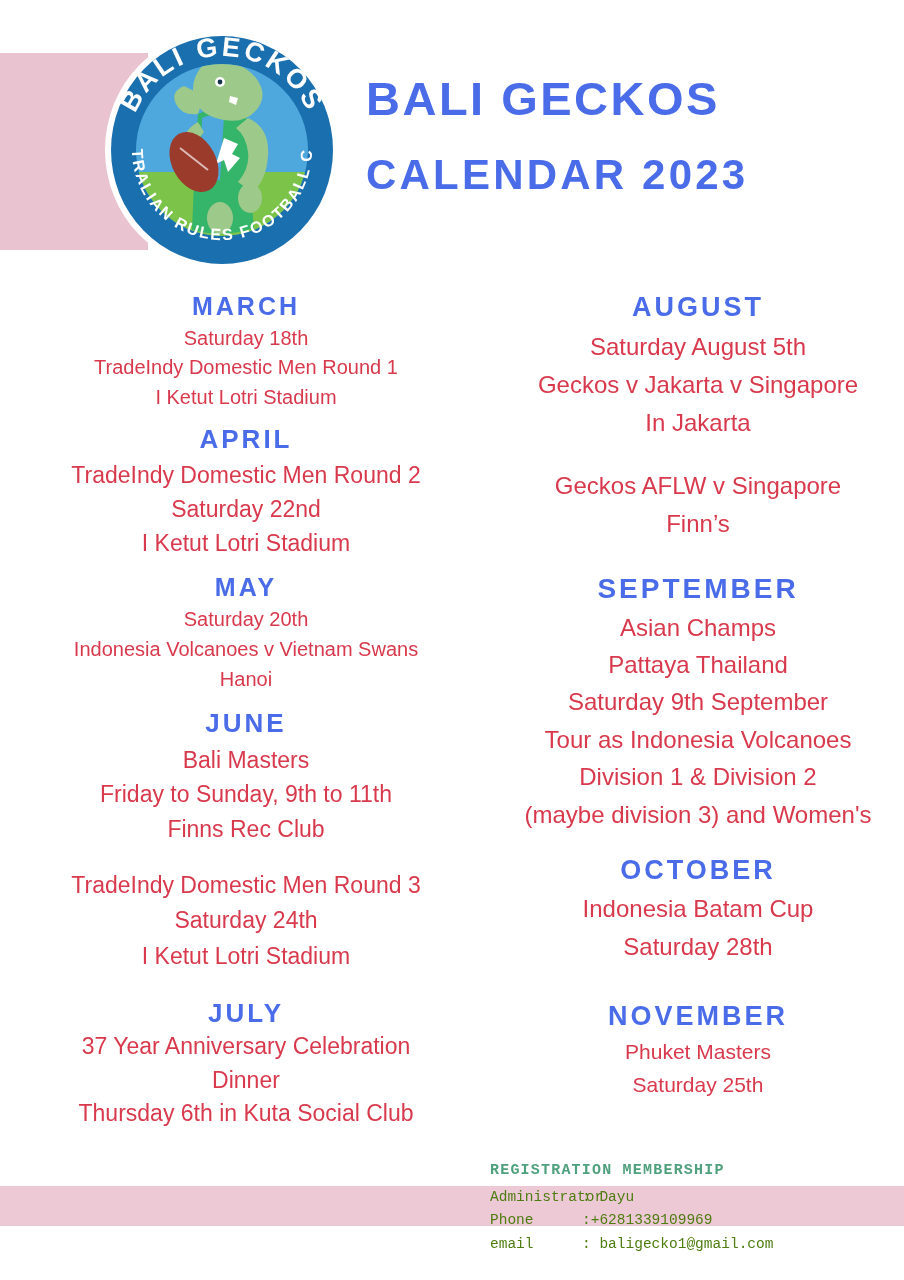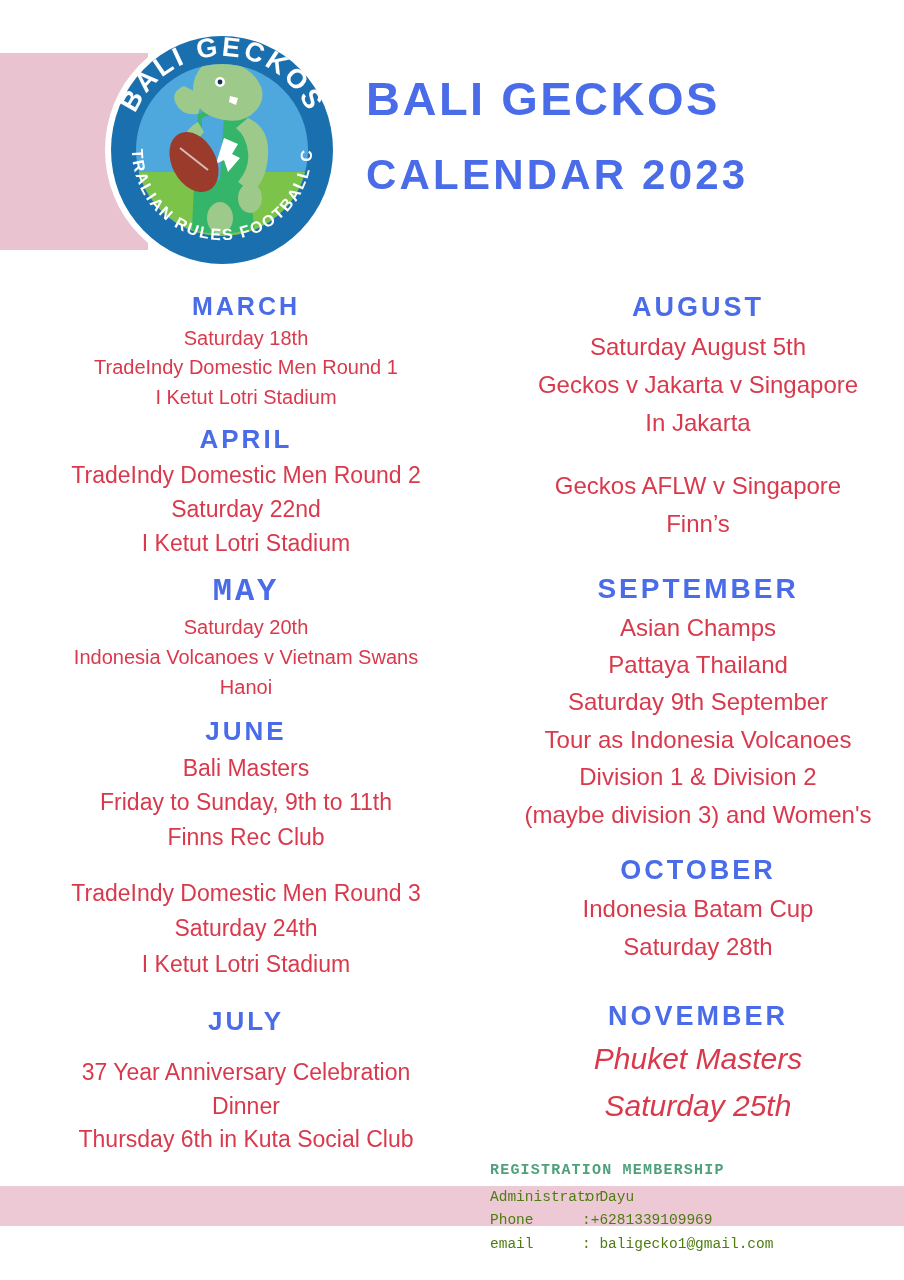--- a/index.html
+++ b/index.html
@@ -105,52 +105,52 @@
 
   .sec-march   { padding-top: 0px; }
   .sec-march   .month-heading { font-size: 25px; margin-bottom: 3px; }
   .sec-march   .event-line { font-size: 20px; line-height: 1.47; }
 
   .sec-april   { padding-top: 12px; }
   .sec-april   .month-heading { font-size: 26px; margin-bottom: 4px; }
   .sec-april   .event-line { font-size: 23px; line-height: 1.47; }
 
   .sec-may     { padding-top: 12px; }
-  .sec-may     .month-heading { font-size: 32px; margin-bottom: 2px; font-family: Liberation Mono, monospace; }
+  .sec-may     .month-heading { font-size: 25px; margin-bottom: 2px; }
   .sec-may     .event-line { font-size: 20px; line-height: 1.52; }
 
   .sec-june    { padding-top: 13px; }
   .sec-june    .month-heading { font-size: 26px; margin-bottom: 4px; }
   .sec-june    .event-line { font-size: 23px; line-height: 1.5; }
 
   .sec-june-extra { padding-top: 22px; }
   .sec-june-extra .event-line { font-size: 23px; line-height: 1.53; }
 
   .sec-july    { padding-top: 24px; }
-  .sec-july    .month-heading { font-size: 26px; margin-bottom: 19px; }
+  .sec-july    .month-heading { font-size: 26px; margin-bottom: 1px; }
   .sec-july    .event-line { font-size: 23px; line-height: 1.47; }
 
   .sec-august  { padding-top: 0px; }
   .sec-august  .month-heading { font-size: 27px; margin-bottom: 5px; }
   .sec-august  .event-line { font-size: 24px; line-height: 1.58; }
 
   .sec-august-extra { padding-top: 25px; }
   .sec-august-extra .event-line { font-size: 24px; line-height: 1.58; }
 
   .sec-september { padding-top: 30px; }
   .sec-september .month-heading { font-size: 28px; margin-bottom: 4px; }
   .sec-september .event-line { font-size: 24px; line-height: 1.56; }
 
   .sec-october { padding-top: 22px; }
   .sec-october .month-heading { font-size: 27px; margin-bottom: 4px; }
   .sec-october .event-line { font-size: 24px; line-height: 1.56; }
 
   .sec-november { padding-top: 36px; }
   .sec-november .month-heading { font-size: 27px; margin-bottom: 4px; }
-  .sec-november .event-line { font-size: 30px; line-height: 1.56; font-style: italic; }
+  .sec-november .event-line { font-size: 21px; line-height: 1.56; }
 
   
   .registration {
     position: absolute;
     left: 490px;
     top: 1162px;
     width: 400px;
     font-family: Liberation Mono, monospace;
   }
   .reg-title {

